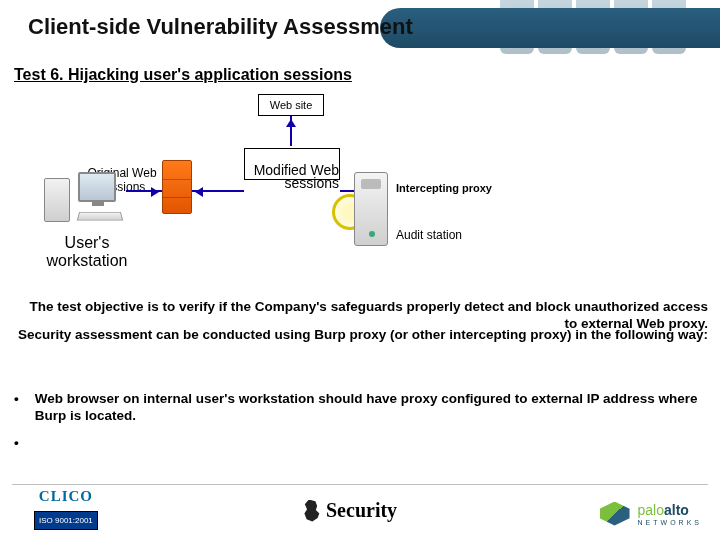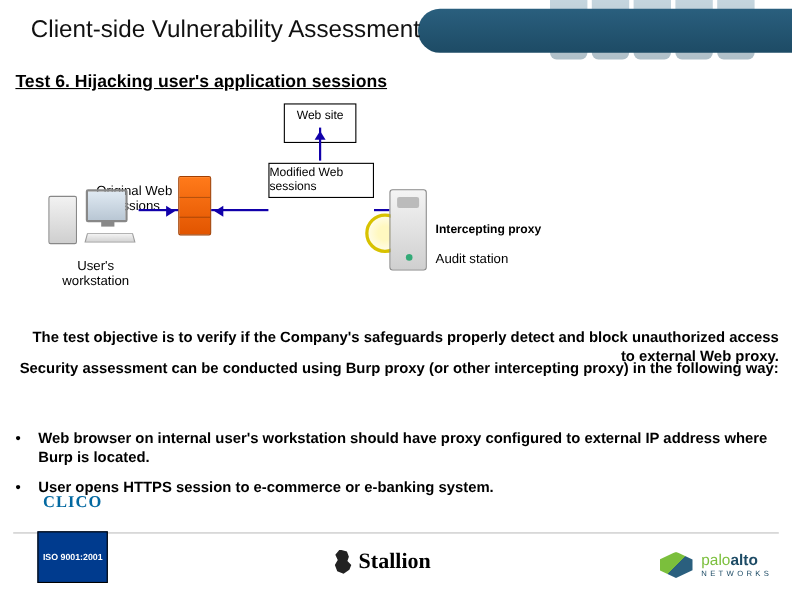--- a/index.html
+++ b/index.html
@@ -1,60 +1,60 @@
 <!DOCTYPE html>
 <html><head>
 <meta charset="utf-8">
 <style>
   * { margin: 0; padding: 0; box-sizing: border-box; }
   body { width: 720px; height: 540px; font-family: Arial, Helvetica, sans-serif; background: #fff; position: relative; overflow: hidden; }
   .header-band { position: absolute; top: 8px; right: 0; width: 340px; height: 40px; background: linear-gradient(180deg,#2a5f7e 0%,#1d4b65 100%); border-radius: 24px 0 0 24px; }
   .header-stripes { position: absolute; top: 0; right: 0; width: 220px; height: 54px; display:flex; gap:4px; opacity:0.35; }
   .header-stripes span { width: 34px; background: linear-gradient(180deg,#5c8aa4 0%,#1d4b65 100%); border-radius: 0 0 6px 6px; }
-  .title { position: absolute; top: 14px; left: 28px; font-weight: normal; font-size: 22px; color: #111; z-index: 2; }
+  .title { position: absolute; top: 14px; left: 28px; font-weight: bold; font-size: 22px; color: #111; z-index: 2; }
   .subtitle { position: absolute; top: 66px; left: 14px; font-weight: bold; font-size: 16px; text-decoration: underline; }
   .diagram { position: absolute; top: 94px; left: 14px; width: 694px; height: 192px; }
-  .websitebox { position:absolute; top:0; left:244px; width:66px; height:36px; border:1px solid #000; background:#fff; font-size:11px; text-align:center; line-height:20px; }
-  .modbox { position:absolute; top:54px; left:230px; width:96px; height:32px; border:1px solid #000; background:#fff; font-size:11px; text-align:left; padding-top:2px; line-height:13px; }
+  .websitebox { position:absolute; top:0; left:244px; width:66px; height:22px; border:1px solid #000; background:#fff; font-size:11px; text-align:center; line-height:20px; }
+  .modbox { position:absolute; top:54px; left:230px; width:96px; height:32px; border:1px solid #000; background:#fff; font-size:14px; text-align:right; padding-top:15px; line-height:13px; }
   .arrow-up { position:absolute; top:22px; left:276px; width:0; height:30px; border-left:2px solid #10a; }
   .arrow-up::before { content:""; position:absolute; top:-2px; left:-6px; border:5px solid transparent; border-bottom:8px solid #10a; }
   .fw { position:absolute; top:66px; left:148px; width:30px; height:54px; background:linear-gradient(#ff7a1a,#e25500); border:1px solid #a23f00; border-radius:2px; }
   .fw::before,.fw::after{content:"";position:absolute;left:0;right:0;border-top:1px solid rgba(0,0,0,.25);}
   .fw::before{top:18px}.fw::after{top:36px}
   .ws { position:absolute; top:78px; left:30px; width:80px; height:58px; }
   .monitor{position:absolute;top:0;left:34px;width:38px;height:30px;border:2px solid #888;background:linear-gradient(#dfe9f2,#b9c7d4);border-radius:2px;}
   .monitor::after{content:"";position:absolute;bottom:-6px;left:12px;width:12px;height:6px;background:#888;}
   .tower{position:absolute;top:6px;left:0;width:26px;height:44px;background:linear-gradient(#f2f2f2,#cfcfcf);border:1px solid #888;border-radius:2px;}
   .kb{position:absolute;top:38px;left:34px;width:44px;height:12px;background:linear-gradient(#f4f4f4,#d4d4d4);border:1px solid #999;transform:perspective(80px) rotateX(45deg);}
-  .ws-label { position:absolute; top:140px; left:28px; font-size:12px; text-align:center; width:90px; }
+  .ws-label { position:absolute; top:140px; left:28px; font-size:16px; text-align:center; width:90px; }
   .orig-label { position:absolute; top:72px; left:58px; font-size:12px; text-align:center; width:100px; }
   .server{position:absolute;top:78px;left:340px;width:34px;height:74px;background:linear-gradient(#f4f4f4,#cfcfcf);border:1px solid #888;border-radius:3px;}
   .server::before{content:"";position:absolute;top:6px;left:6px;right:6px;height:10px;background:#bbb;border-radius:2px;}
   .server .dot{position:absolute;bottom:8px;left:14px;width:6px;height:6px;border-radius:50%;background:#3a7;}
   .ring{position:absolute;top:100px;left:318px;width:36px;height:36px;border:3px solid #d8c200;border-radius:50%;background:radial-gradient(circle,#fff8c0 30%,rgba(255,255,255,0));}
   .audit-label{position:absolute;top:134px;left:382px;font-size:12px;}
-  .proxy-label{position:absolute;top:109px;left:382px;font-size:11px;font-weight:bold;text-align:left;line-height:13px;}
+  .proxy-label{position:absolute;top:88px;left:382px;font-size:11px;font-weight:bold;text-align:left;line-height:13px;}
   .caption{position:absolute;top:80px;left:456px;width:238px;font-size:10px;font-style:italic;text-align:center;line-height:12px;color:#222;}
   .line1{position:absolute;top:96px;left:112px;width:36px;height:0;border-top:2px solid #10a;}
   .line1::after{content:"";position:absolute;right:-2px;top:-5px;border:5px solid transparent;border-left:8px solid #10a;}
   .line2{position:absolute;top:96px;left:178px;width:52px;height:0;border-top:2px solid #10a;}
   .line2::before{content:"";position:absolute;left:-2px;top:-5px;border:5px solid transparent;border-right:8px solid #10a;}
   .line3{position:absolute;top:96px;left:326px;width:14px;height:0;border-top:2px solid #10a;}
   .body-text{position:absolute;left:14px;right:12px;font-size:13.5px;font-weight:bold;line-height:17px;text-align:right;}
   .p1{top:298px;}
   .p2{top:326px;}
   .bullet{position:absolute;left:14px;right:12px;font-size:13.5px;font-weight:bold;line-height:17px;display:flex;gap:16px;}
   .b1{top:390px;}
   .b2{top:434px;}
   .bullet .dot{flex:0 0 auto;}
   .footer{position:absolute;bottom:0;left:0;right:0;height:56px;}
   .footer-line{position:absolute;top:0;left:12px;right:12px;height:1px;background:#bfbfbf;}
   .logo-clico{position:absolute;left:34px;bottom:10px;text-align:center;}
   .clico-word{font-family:serif;font-weight:bold;font-size:15px;letter-spacing:1px;color:#0369a1;}
-  .iso{display:inline-block;margin-top:17px;background:#003b8e;color:#fff;font-size:8px;font-weight:bold;padding:18px 4px;border:1px solid #000;}
+  .iso{display:inline-block;margin-top:6px;background:#003b8e;color:#fff;font-size:8px;font-weight:normal;padding:4px 4px;border:1px solid #000;}
   .logo-stallion{position:absolute;left:300px;bottom:18px;font-family:"Times New Roman",serif;font-size:20px;font-weight:bold;display:flex;align-items:center;gap:4px;}
   .horse{width:22px;height:22px;background:#222;clip-path:polygon(40% 0,70% 8%,78% 30%,72% 48%,88% 64%,80% 84%,56% 100%,30% 90%,20% 64%,32% 44%,22% 22%);}
   .logo-pan{position:absolute;right:18px;bottom:14px;display:flex;align-items:center;gap:8px;}
   .pan-mark{width:30px;height:24px;background:linear-gradient(135deg,#7bbf3c 0 50%,#2a5f7e 50% 100%);clip-path:polygon(0 30%,50% 0,100% 30%,100% 70%,50% 100%,0 70%);}
   .pan-text .a{font-size:14px;color:#7bbf3c;font-weight:normal;font-family:Arial;}
   .pan-text .b{font-size:14px;color:#1d4b65;font-weight:bold;}
   .pan-text .c{font-size:7px;color:#1d4b65;letter-spacing:3px;display:block;text-align:right;}
 </style>
 </head>
 <body>
@@ -95,32 +95,31 @@
 
 <div class="body-text p1"><span>The test objective is to verify if the Company's safeguards properly detect and block unauthorized access to external Web proxy.</span></div>
 <div class="body-text p2"><span>Security assessment can be conducted using Burp proxy (or other intercepting proxy) in the following way:</span></div>
 
 <div class="bullet b1">
   <span class="dot">•</span>
   <span>Web browser on internal user's workstation should have proxy configured to external IP address where Burp is located.</span>
 </div>
 <div class="bullet b2">
   <span class="dot">•</span>
-  <span>User opens HTTPS session to e-commerce or e-banking system.</span>
 </div>
 
 <div class="footer">
   <div class="footer-line"></div>
   <div class="logo-clico">
     <div class="clico-word">CLICO</div>
     <span class="iso">ISO 9001:2001</span>
   </div>
   <div class="logo-stallion">
     <span class="horse"></span>
-    <span>Stallion</span>
+    <span>Security</span>
   </div>
   <div class="logo-pan">
     <span class="pan-mark"></span>
     <span class="pan-text">
       <span class="a">palo</span><span class="b">alto</span>
       <span class="c">NETWORKS</span>
     </span>
   </div>
 </div>
 

